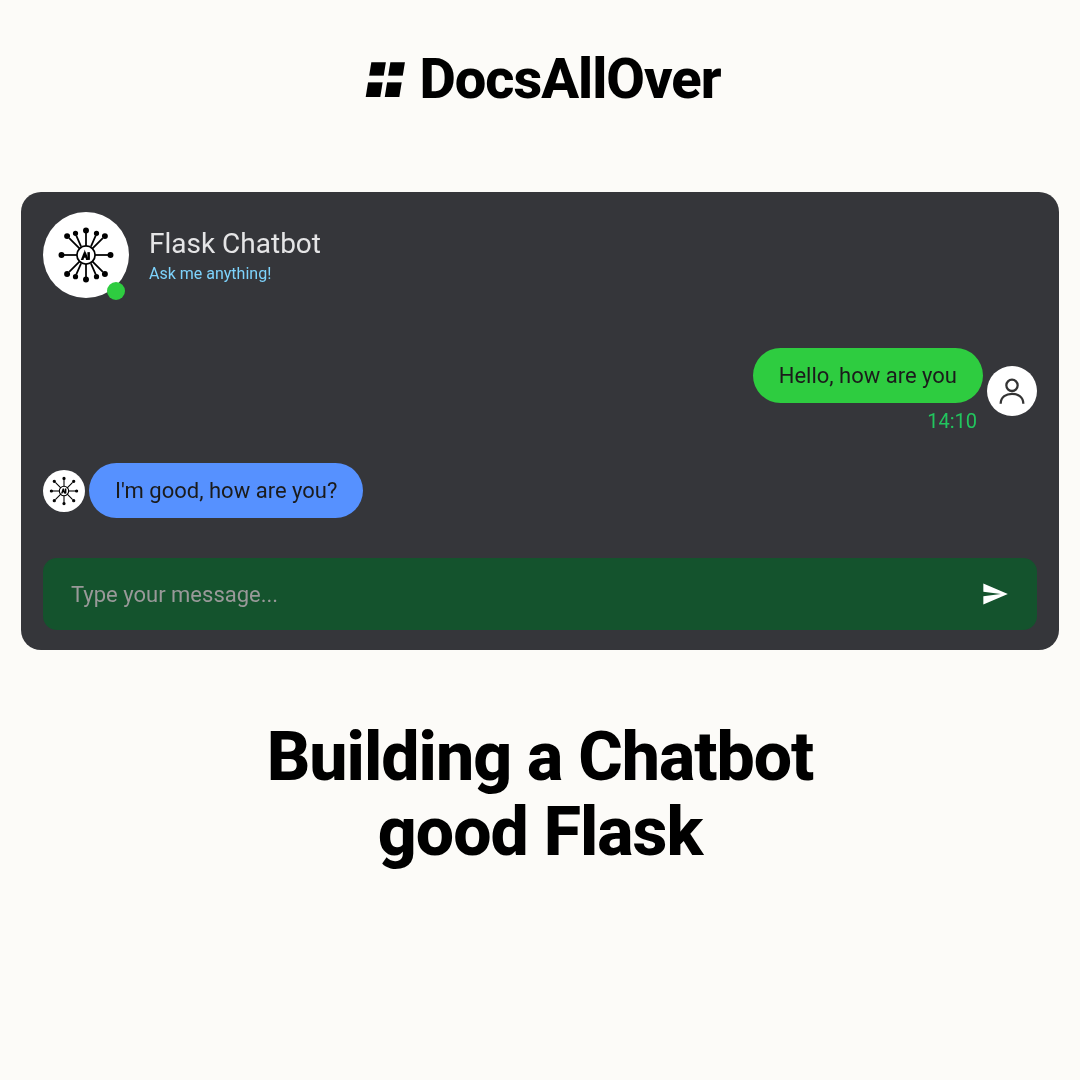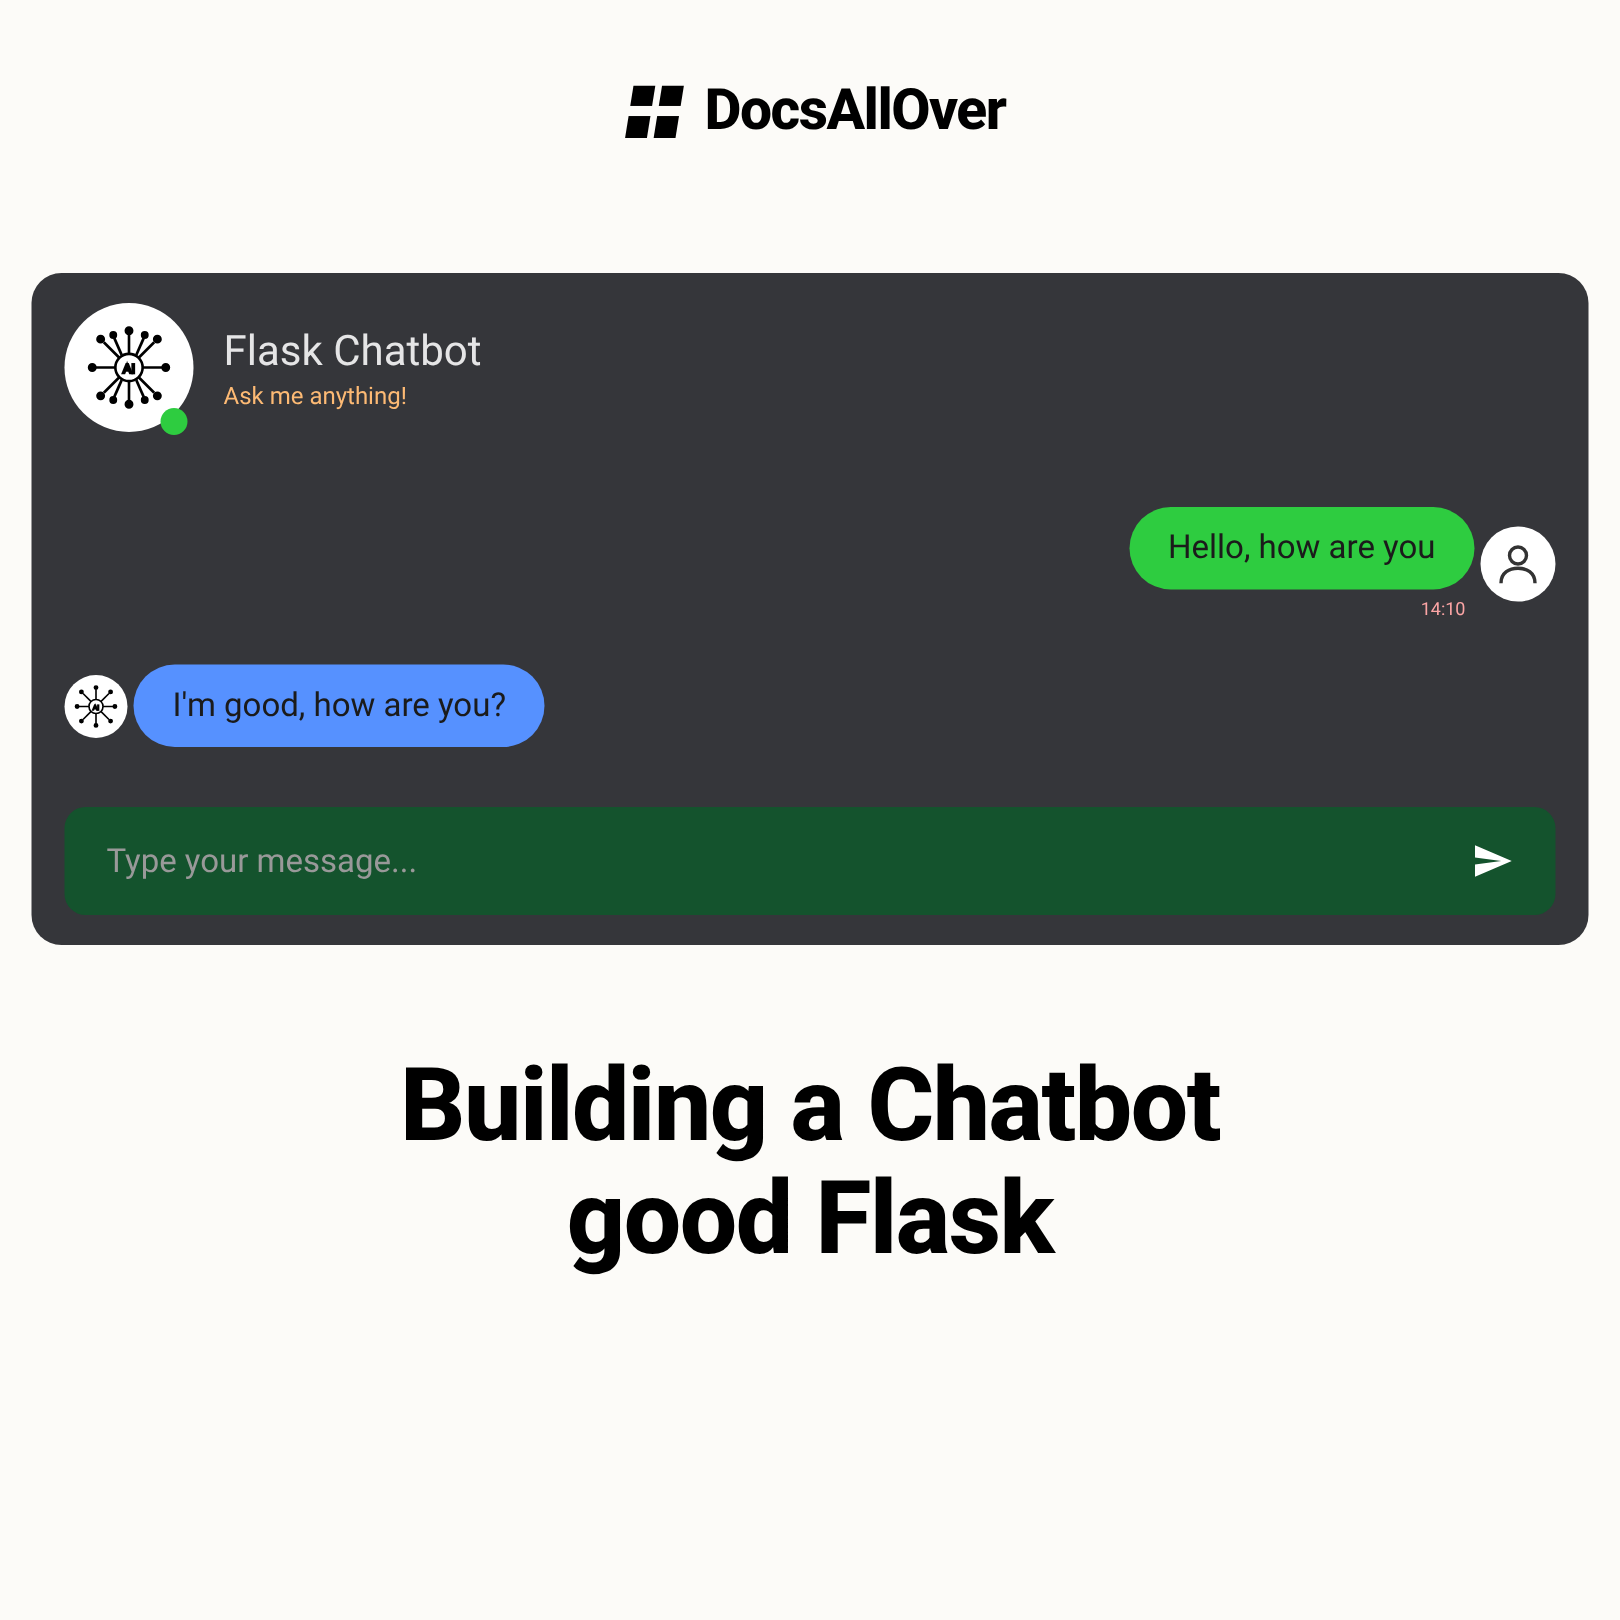--- a/index.html
+++ b/index.html
@@ -27,21 +27,21 @@
     
     .brand-logo {
       width: 56px;
       height: 56px;
       display: flex;
       align-items: center;
       justify-content: center;
     }
     
     .brand-name {
-      font-size: 38px;
+      font-size: 56px;
       font-weight: 800;
       color: #000;
       letter-spacing: -1px;
     }
     
     .chat-container {
       width: 1038px;
       margin-top: 80px;
       background: #35363a;
       border-radius: 20px;
@@ -84,21 +84,21 @@
     }
     
     .bot-title {
       color: #e5e5e6;
       font-size: 28px;
       font-weight: 400;
       margin-bottom: 4px;
     }
     
     .bot-subtitle {
-      color: #fdba74;
+      color: #7dd3fc;
       font-size: 16px;
     }
     
     .messages {
       display: flex;
       flex-direction: column;
       gap: 30px;
       margin-bottom: 40px;
     }
     
@@ -162,22 +162,22 @@
       display: flex;
       flex-direction: column;
       gap: 2px;
     }
     
     .message-wrap.right {
       align-items: flex-end;
     }
     
     .timestamp {
-      color: #fca5a5;
-      font-size: 12px;
+      color: #22c55e;
+      font-size: 20px;
       margin-right: 6px;
       margin-top: 4px;
     }
     
     .input-bar {
       background: #14532d;
       border-radius: 14px;
       padding: 22px 28px;
       display: flex;
       align-items: center;

